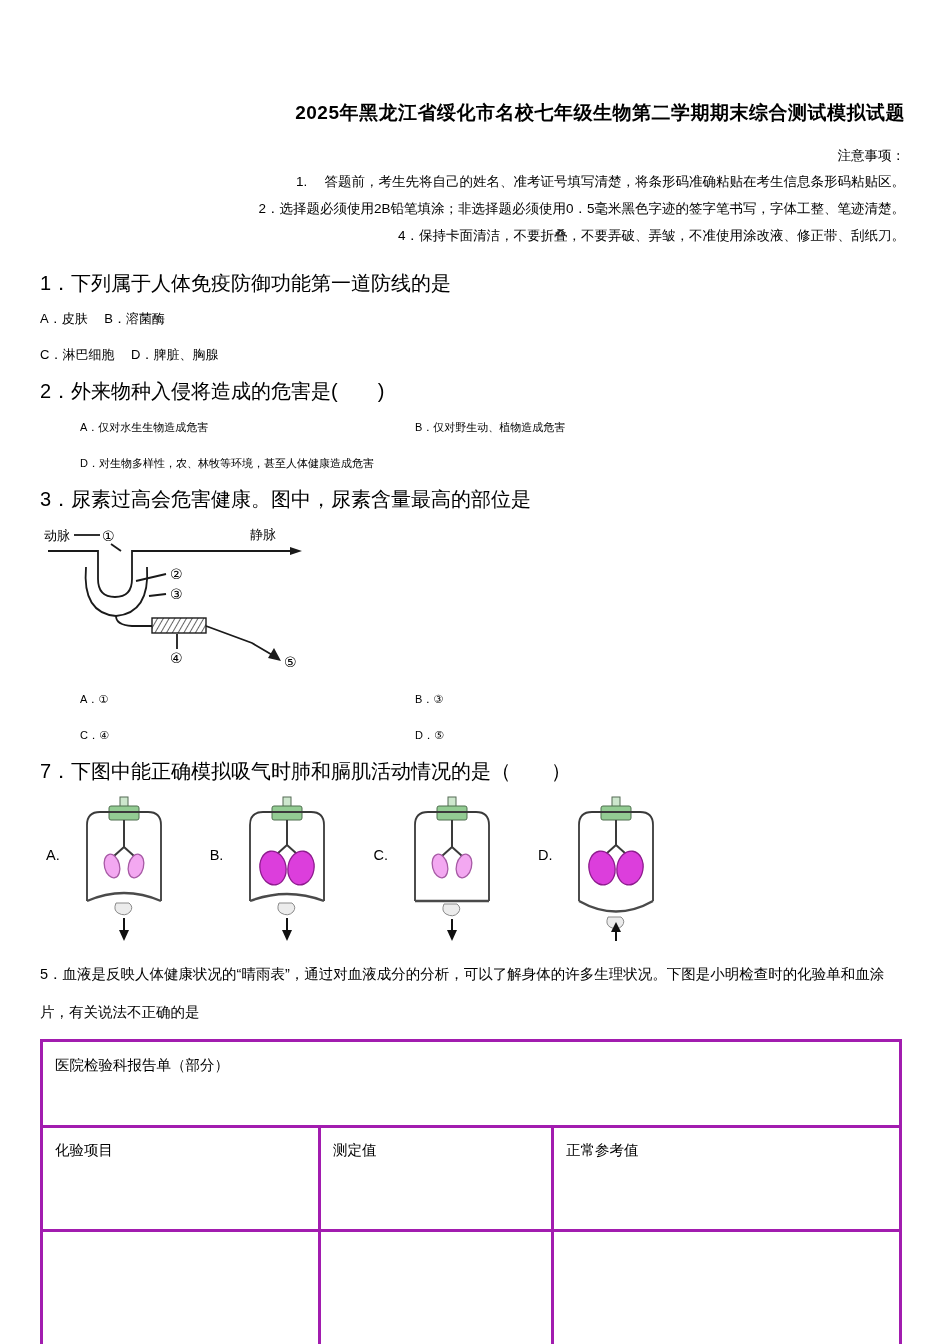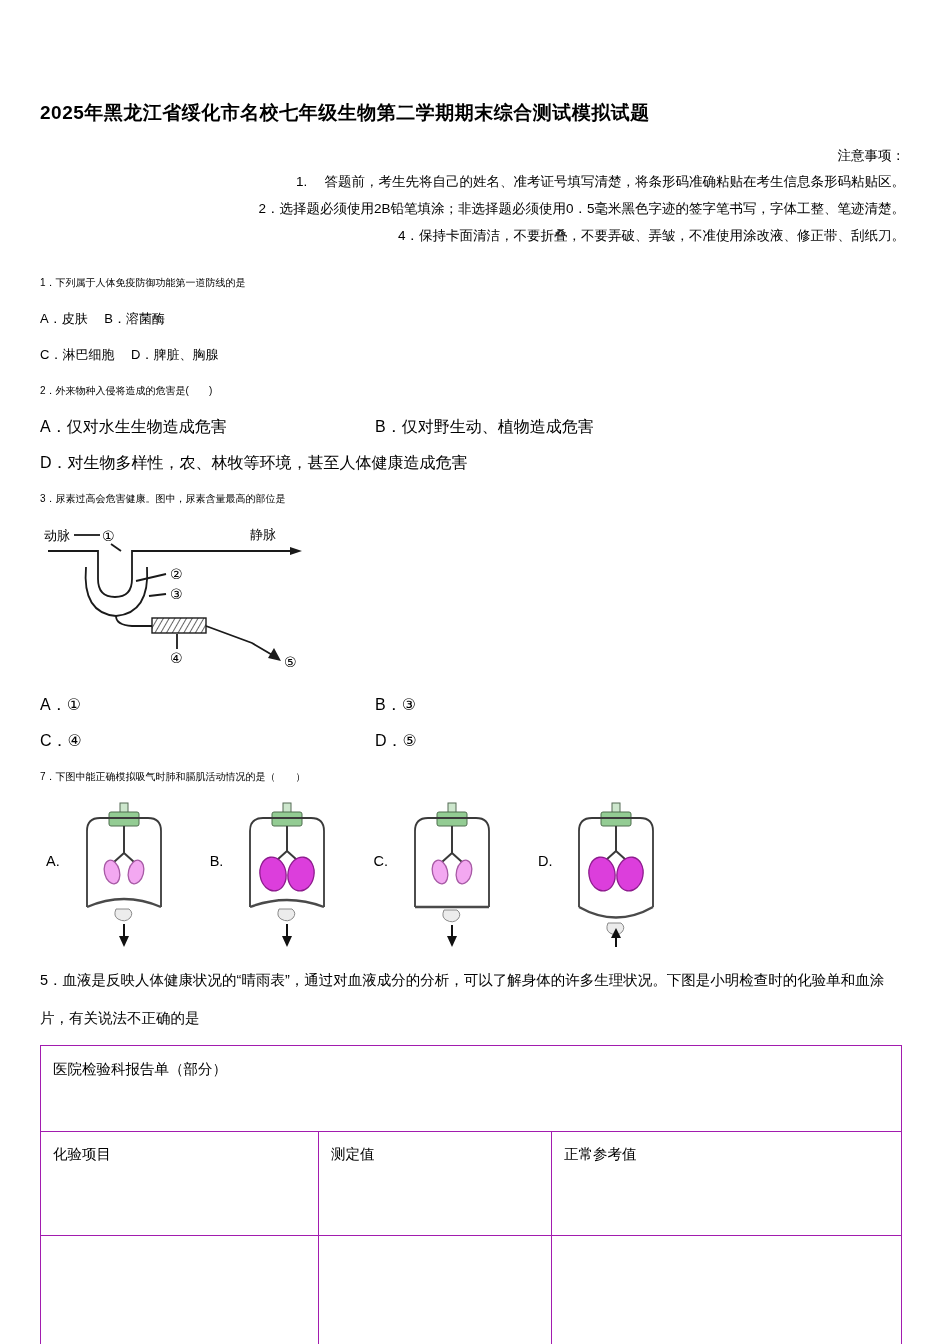--- a/index.html
+++ b/index.html
@@ -5,51 +5,51 @@
   * { margin: 0; padding: 0; box-sizing: border-box; }
   html, body { background: #ffffff; }
   .page {
     width: 950px; height: 1344px; background: #fff; overflow: hidden;
     position: relative; color: #000;
     font-family: "Liberation Sans", "DejaVu Sans", sans-serif;
   }
   .inner { padding: 100px 45px 0 40px; }
 
   .doc-title {
-    font-size: 19px; font-weight: bold; text-align: left;
+    font-size: 19px; font-weight: bold; text-align: right;
     letter-spacing: 0.5px; margin-bottom: 18px;
   }
 
   .notice { font-size: 13.5px; text-align: right; }
   .notice-heading { line-height: 24px; }
   .notice-item { line-height: 27px; }
 
-  .stem  { font-size: 10px; line-height: 36px; }
+  .stem  { font-size: 20px; line-height: 36px; }
   .optline { font-size: 13px; line-height: 36px; }
-  .optrow  { display: flex; font-size: 16px; line-height: 36px; }
+  .optrow  { display: flex; font-size: 11px; line-height: 36px; margin-left: 40px; }
   .optrow .col1 { width: 335px; flex: 0 0 auto; }
 
   .q1-block { margin-top: 16px; }
 
-  .nephron-wrap { margin: 4px 0 14px 0; height: 152px; }
+  .nephron-wrap { margin: 4px 0 8px 0; height: 152px; }
 
   .belljar-row {
     display: flex; align-items: flex-start; gap: 30px;
     margin: 6px 0 2px 6px; height: 152px;
   }
   .bj-item { display: flex; align-items: flex-start; }
   .bj-label { font-size: 14.5px; margin-top: 52px; margin-right: 10px; }
 
   .q5-stem { font-size: 14.5px; line-height: 38px; margin-top: 8px; }
 
   .report {
     border-collapse: collapse; width: 862px; margin-top: 8px;
     table-layout: fixed;
   }
-  .report td { border: 1px solid #a21caf; font-size: 14.5px; padding: 0 12px; vertical-align: top; }
+  .report td { border: 3px solid #a21caf; font-size: 14.5px; padding: 0 12px; vertical-align: top; }
   .report .r-title td { height: 86px; padding-top: 14px; }
   .report .r-head  td { height: 104px; padding-top: 13px; font-family: Liberation Mono, monospace; }
   .report .r-empty td { height: 175px; }
 
   svg text { font-family: "Liberation Sans", "DejaVu Sans", sans-serif; }
 </style>
 </head>
 <body>
 
 <div class="page">

